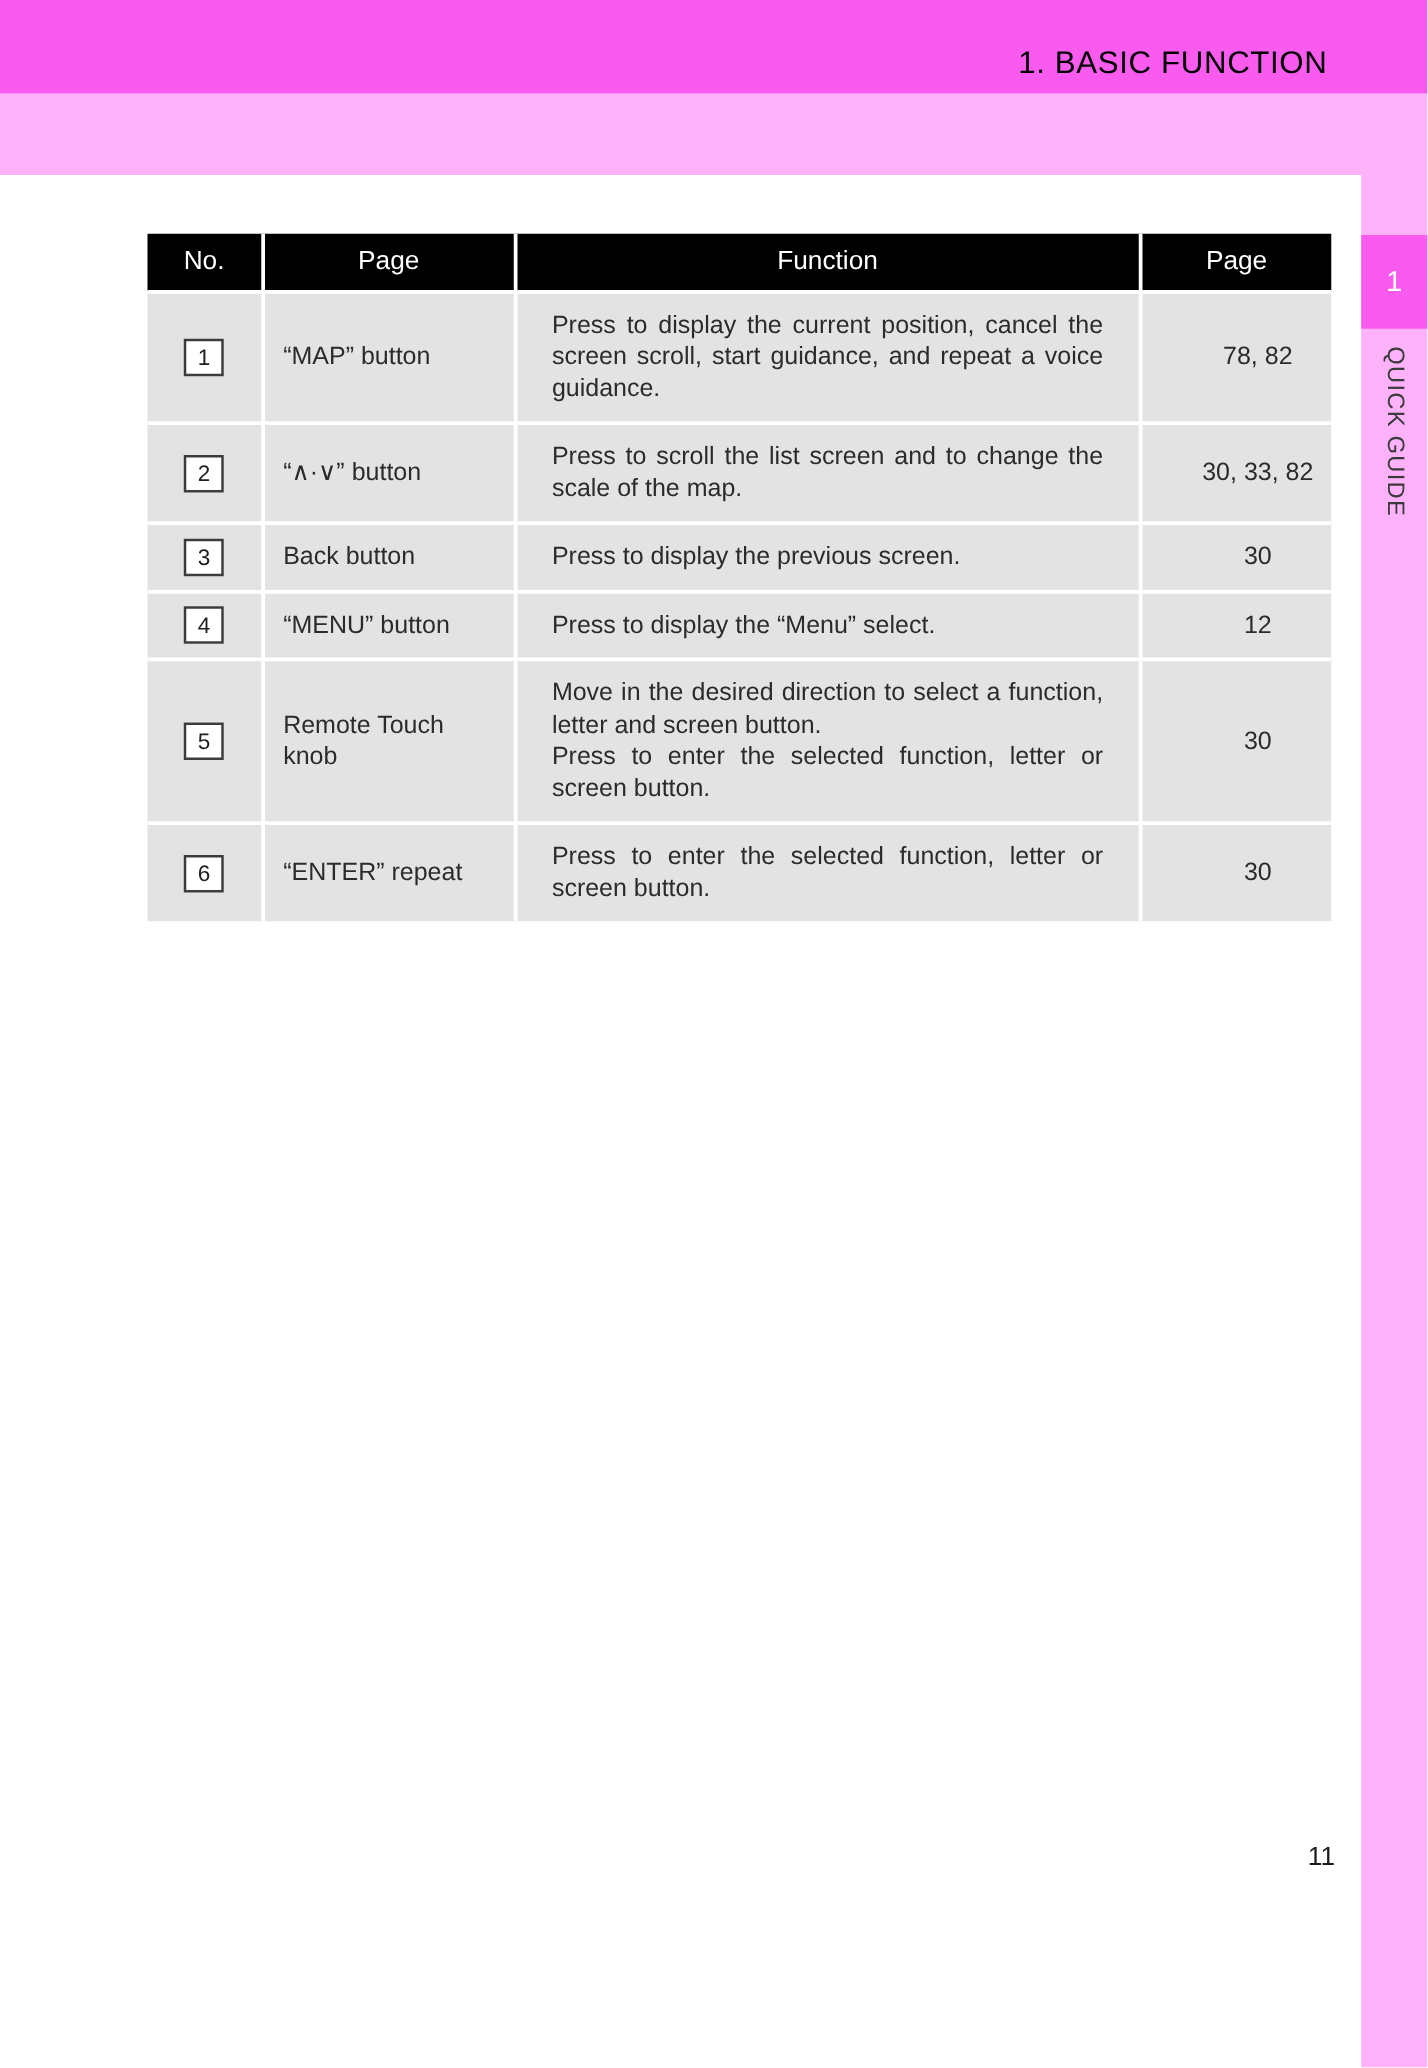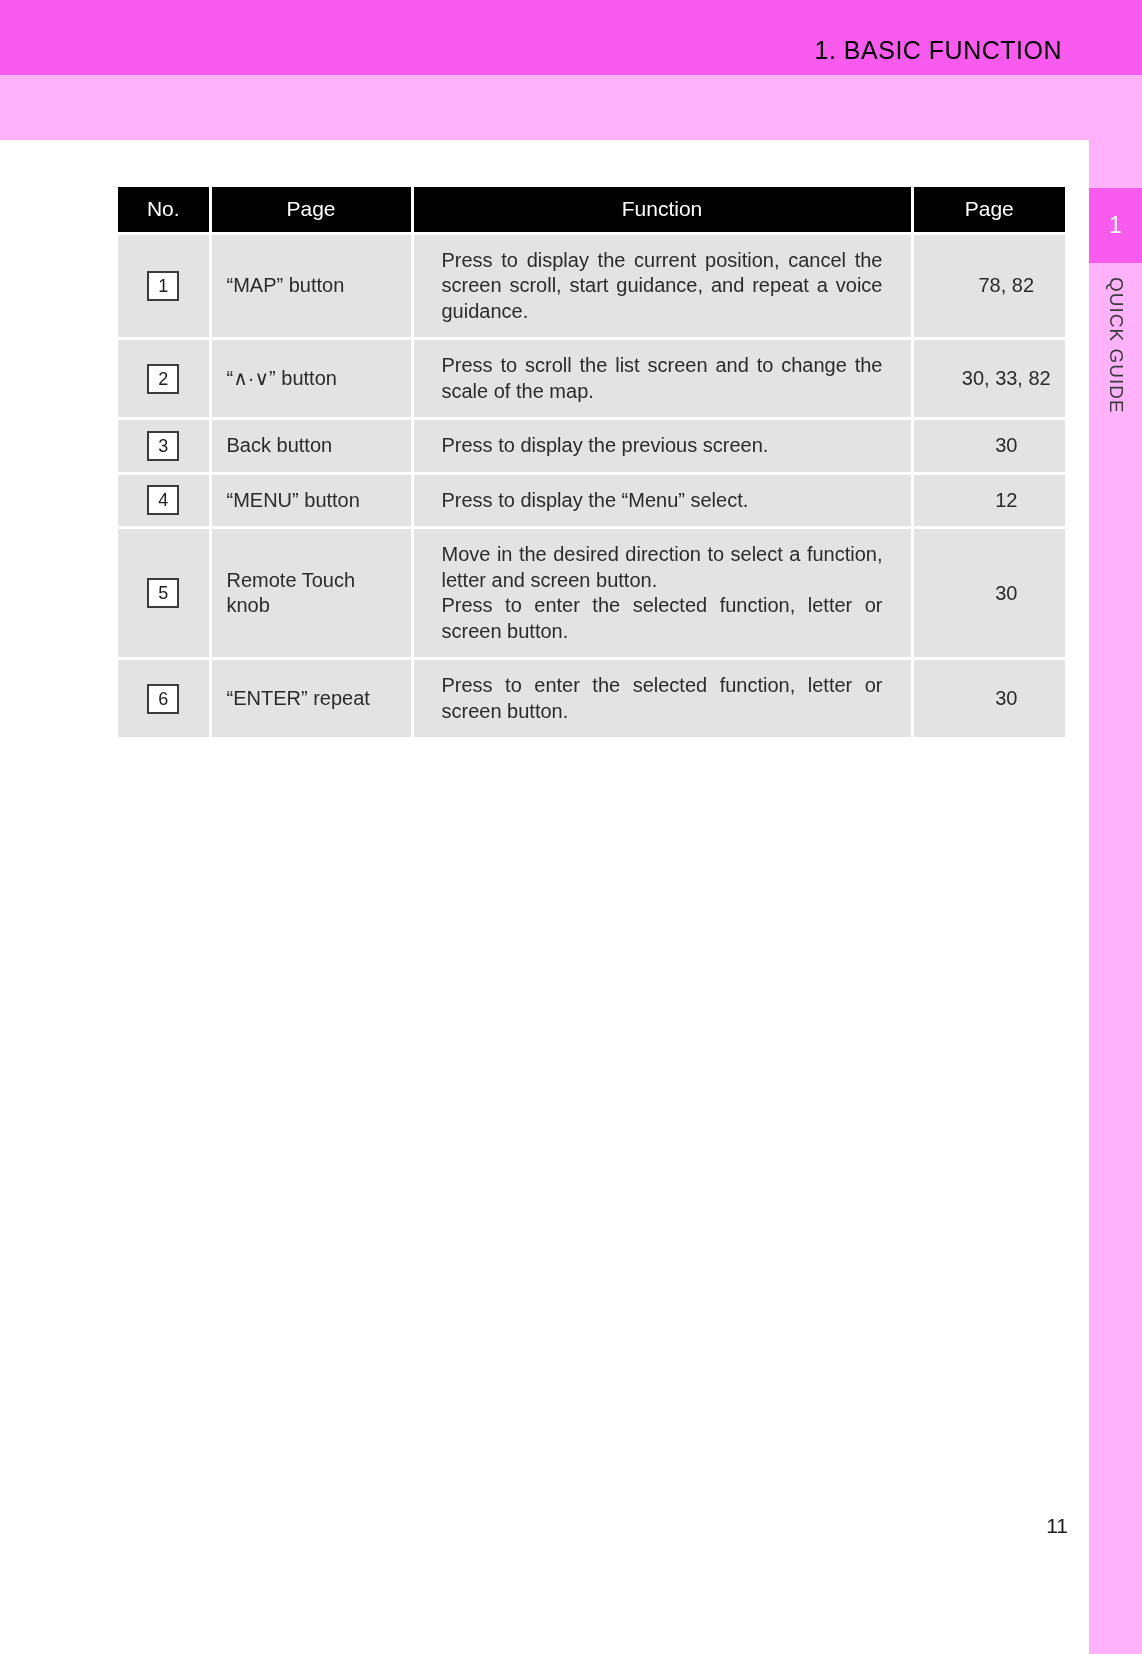--- a/index.html
+++ b/index.html
@@ -112,21 +112,21 @@
   td.name-cell { padding: 10px 8px 10px 15px; line-height: 25px; margin-top: 44px; }
   td.func-cell {
     padding: 13px 28px;
     text-align: justify;
     line-height: 25.5px;
   }
   td.page-cell { text-align: center; padding-left: 35px; }
   .pagenum {
     position: absolute;
     left: 1040px;
-    top: 1514px;
+    top: 1474px;
     width: 28px;
     text-align: right;
     color: #1c1c1c;
     font-size: 21px;
   }
 </style>
 </head>
 <body>
 
 <div class="topbar">

